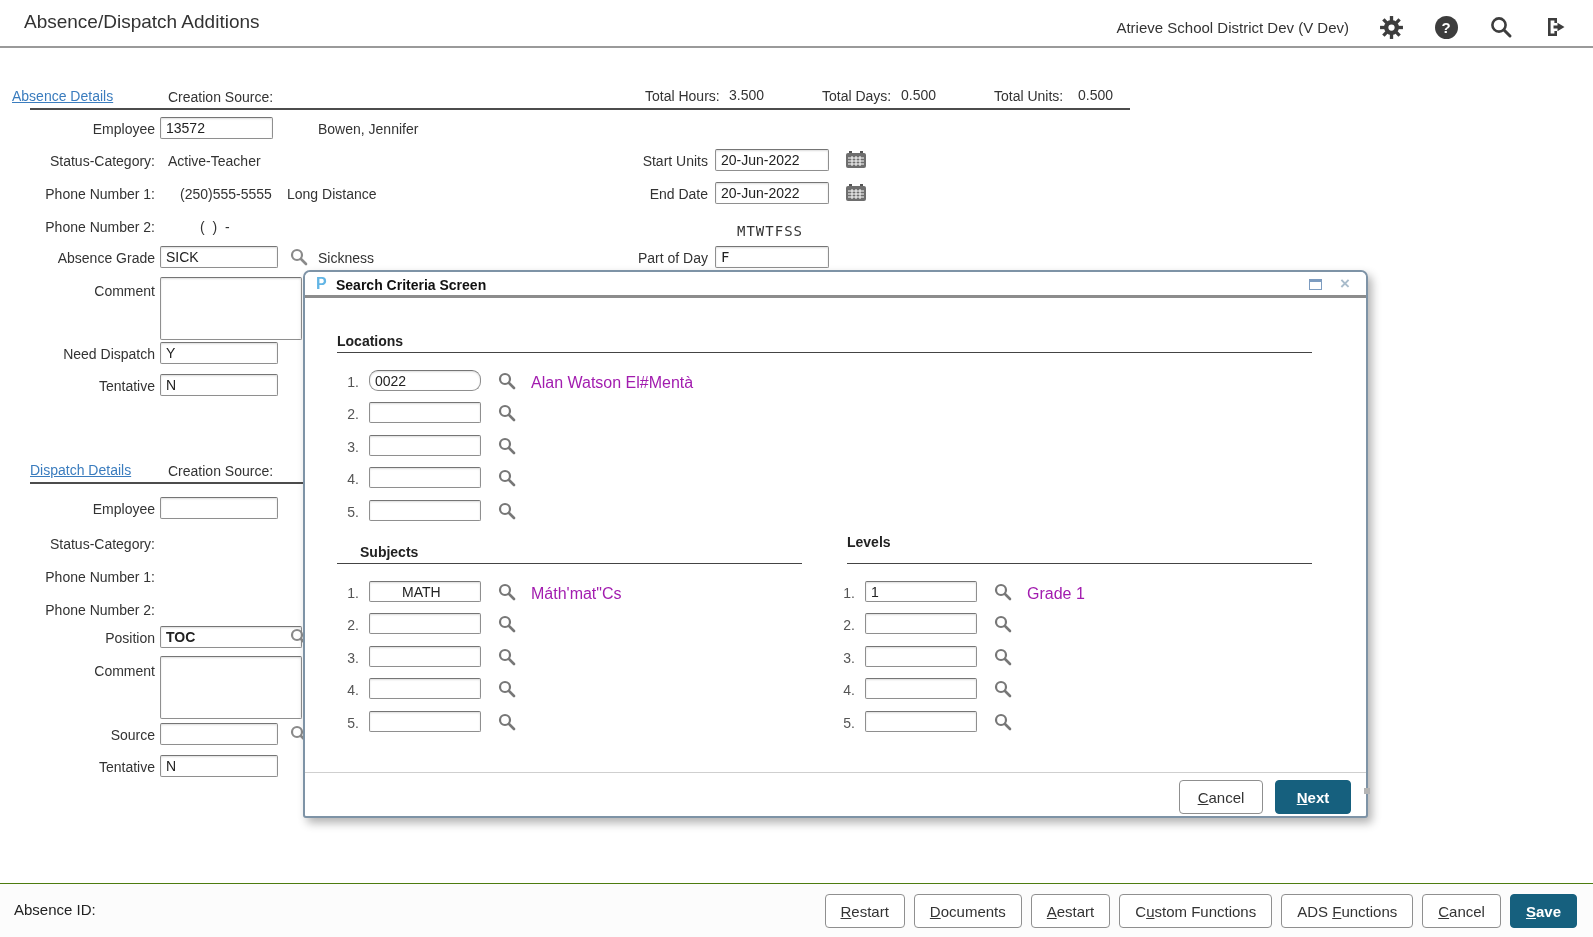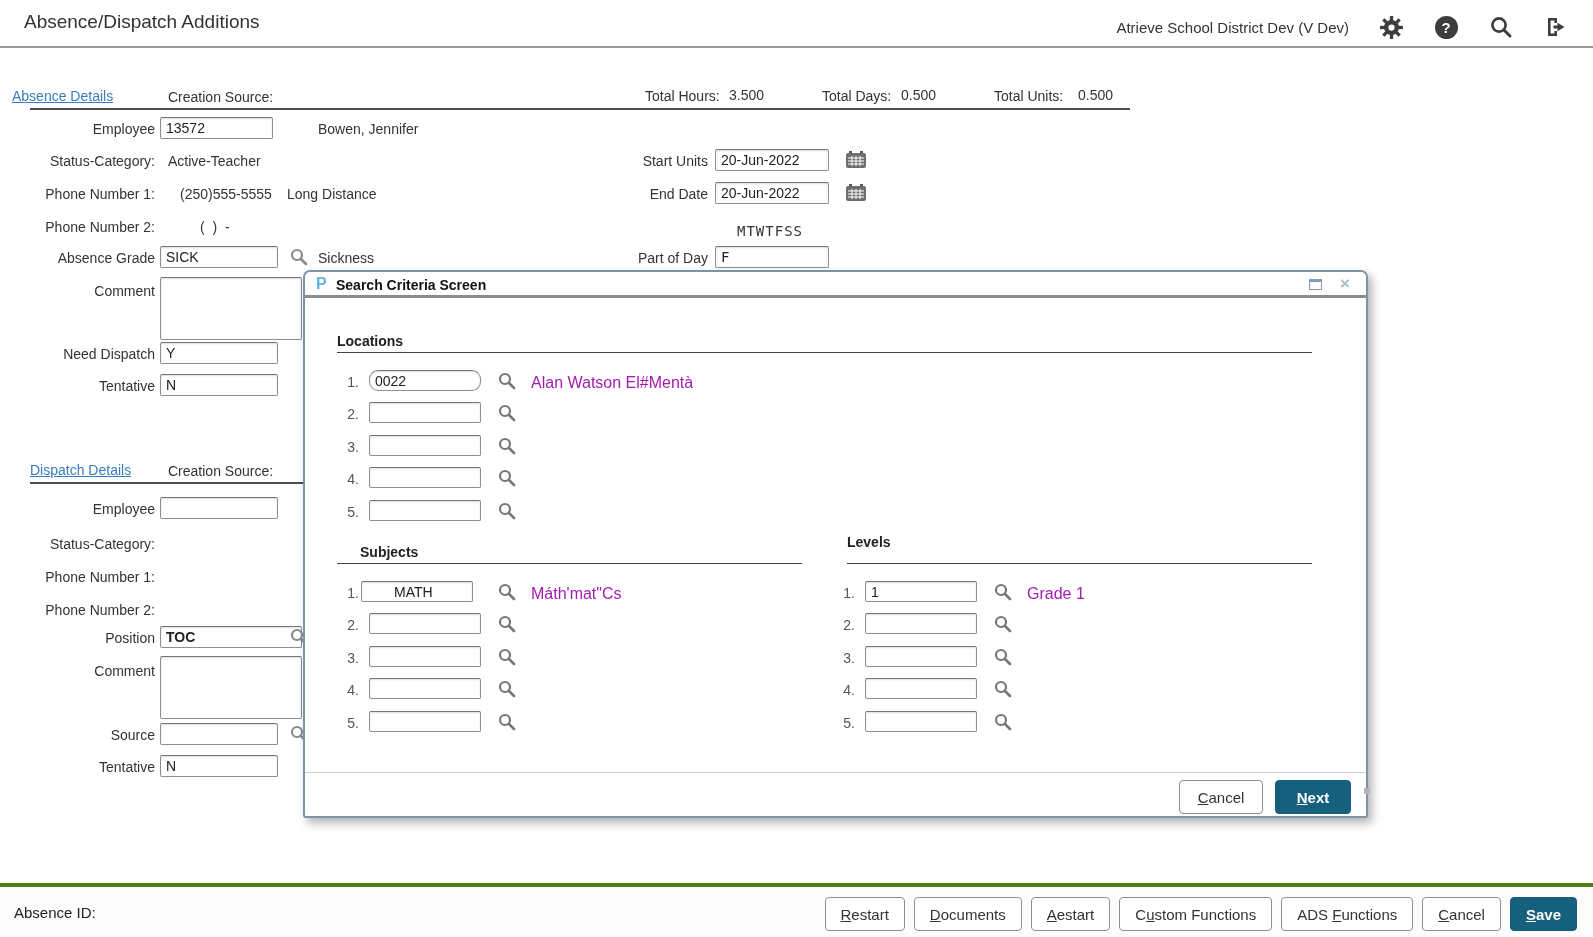--- a/index.html
+++ b/index.html
@@ -58,21 +58,21 @@
   .btn { display:inline-flex; align-items:center; justify-content:center; height:34px;
     padding:0 15px; background:#fff; border:1px solid #8f8f8f; border-radius:4px;
     font-size:15px; color:#333; cursor:pointer; white-space:nowrap; }
   .btn .key { text-decoration:underline; }
   .btn.primary { background:#16607e; border-color:#16607e; color:#fff; font-weight:bold; }
   .modal-cancel { position:absolute; left:874px; top:508px; min-width:84px; }
   .modal-next { position:absolute; left:970px; top:508px; min-width:76px; }
 
   
   .footer { position:absolute; left:0; top:883px; width:1593px; height:54px;
-    background:#fcfcfc; border-top:4px solid #4d7c0f; z-index:10; }
+    background:#fcfcfc; border-top:1px solid #4d7c0f; z-index:10; }
   .footer-label { position:absolute; left:14px; top:17px; font-size:15px; color:#222; }
   .footer-buttons { position:absolute; right:16px; top:10px; display:flex; gap:9px; }
 </style>
 </head>
 <body>
 
 <div id="app">
 
   <div class="header">
     <div class="page-title">Absence/Dispatch Additions</div>
@@ -274,21 +274,21 @@
     <input class="inp mod-inp" style="left: 64px; top: 228px;" value="">
     <span class="magbtn" style="left:193px; top:230px;"><svg width="18" height="18" viewBox="0 0 18 18">
           <circle cx="7" cy="7" r="5" fill="none" stroke="#777" stroke-width="2.2"></circle>
           <line x1="11" y1="11" x2="16" y2="16" stroke="#777" stroke-width="2.6" stroke-linecap="round"></line>
         </svg></span>
 
     <div class="mod-h" style="left:32px; top:272px;margin-left:23px;">Subjects</div>
     <div class="mod-rule" style="left:32px; top:291px; width:465px;"></div>
 
     <div class="mod-num" style="left:28px; top:313px;">1.</div>
-    <input class="inp mod-inp" style="left: 56px; top: 309px; padding-left: 32px;" value="MATH">
+    <input class="inp mod-inp" style="left: 64px; top: 309px; padding-left: 32px;" value="MATH">
     <span class="magbtn" style="left:193px; top:311px;"><svg width="18" height="18" viewBox="0 0 18 18">
           <circle cx="7" cy="7" r="5" fill="none" stroke="#777" stroke-width="2.2"></circle>
           <line x1="11" y1="11" x2="16" y2="16" stroke="#777" stroke-width="2.6" stroke-linecap="round"></line>
         </svg></span>
     <div class="mod-desc" style="left:226px; top:313px;">Máth'mat"Cs</div>
 
     <div class="mod-num" style="left:28px; top:345px;">2.</div>
     <input class="inp mod-inp" style="left: 64px; top: 341px;" value="">
     <span class="magbtn" style="left:193px; top:343px;"><svg width="18" height="18" viewBox="0 0 18 18">
           <circle cx="7" cy="7" r="5" fill="none" stroke="#777" stroke-width="2.2"></circle>

